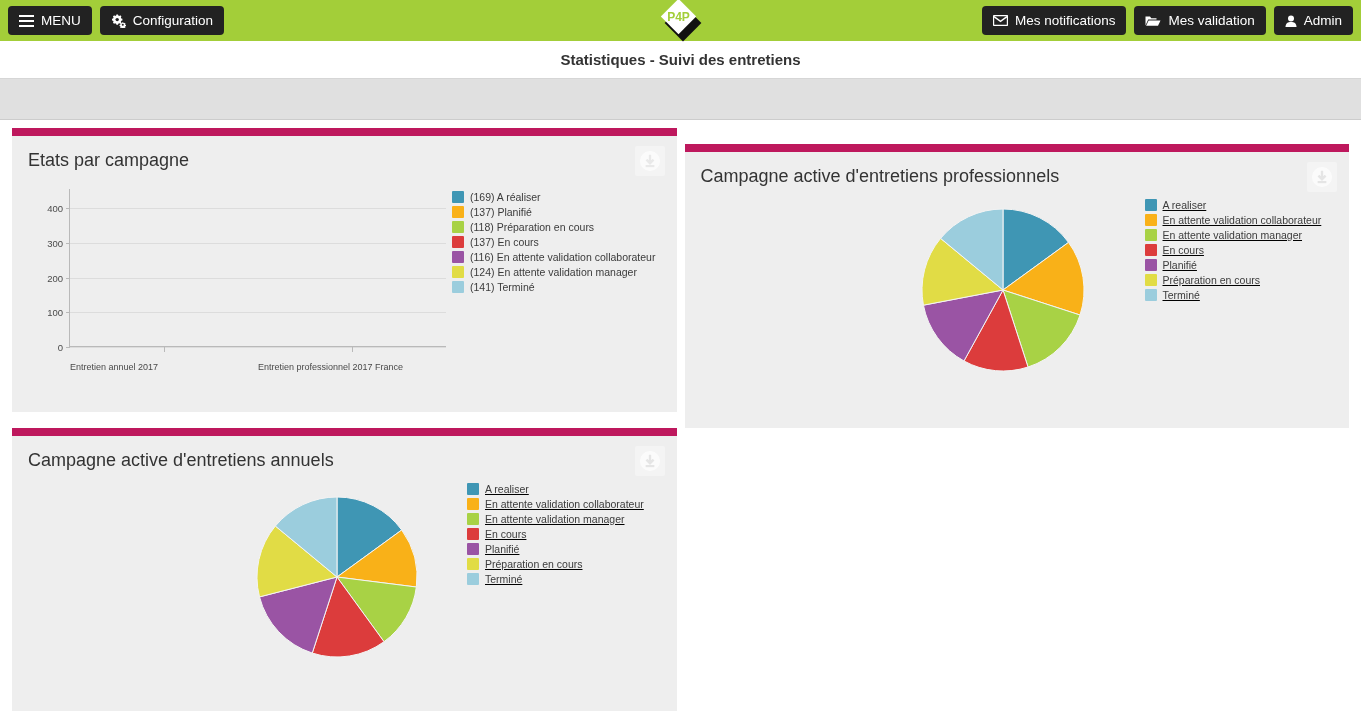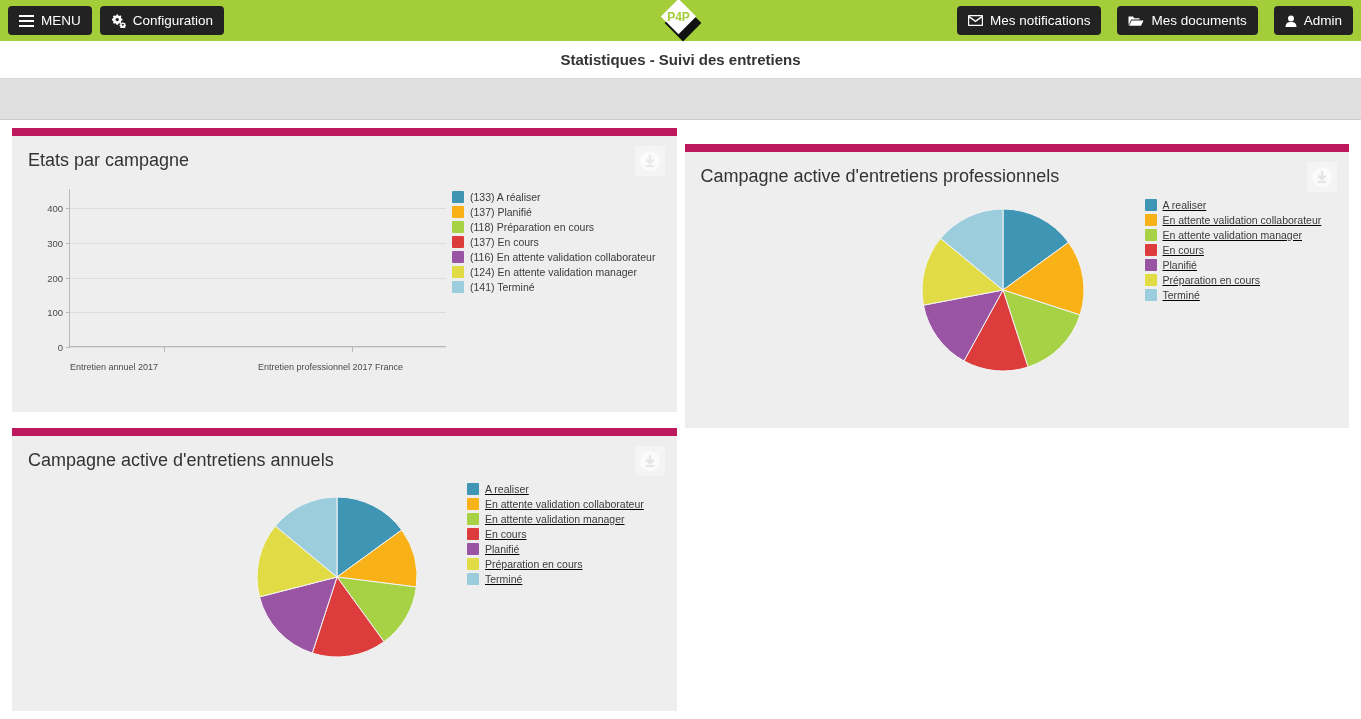--- a/index.html
+++ b/index.html
@@ -29,21 +29,21 @@
     font-size: 13.5px;
     font-family: Liberation Sans, sans-serif;
     display: inline-flex;
     align-items: center;
     gap: 7px;
     cursor: pointer;
     white-space: nowrap;
   }
   .nav-left { display: flex; gap: 8px; }
   .nav-right {
-    display: flex; gap: 16px;
+    display: flex; gap: 8px;
     margin-left: auto;
     border-radius: 6px;
   }
   .nav-icon { display: inline-flex; align-items: center; line-height: 1; }
   .nav-icon svg { display: block; }
 
   .logo {
     position: absolute;
     left: 50%;
     top: -2px;
@@ -302,21 +302,21 @@
       </span>
       <span>Mes notifications</span>
     </button>
     <button class="nav-btn">
       <span class="nav-icon">
         <svg width="16" height="12" viewBox="0 0 16 12">
             <path d="M0.5 10.5 L0.5 1.5 L5 1.5 L6.3 3.2 L11.5 3.2 L11.5 4.6 L3.2 4.6 L0.5 10.5Z" fill="#fff"></path>
             <path d="M3.6 5.4 L15.5 5.4 L13.0 10.8 L1.1 10.8 Z" fill="#fff"></path>
           </svg>
       </span>
-      <span>Mes documents</span>
+      <span>Mes validation</span>
     </button>
     <button class="nav-btn">
       <span class="nav-icon">
         <svg width="12" height="12" viewBox="0 0 12 12">
             <circle cx="6" cy="3.4" r="3" fill="#fff"></circle>
             <path d="M0.5 12 C0.5 8.3 3 7 6 7 C9 7 11.5 8.3 11.5 12 Z" fill="#fff"></path>
           </svg>
       </span>
       <span>Admin</span>
     </button>
@@ -391,21 +391,21 @@
                   </div>
                   <div class="bc-catmark"></div>
                   <div class="bc-cat">Entretien professionnel 2017 France</div>
                 </div>
               </div>
             </div>
         </div>
         <div class="legend" id="bar-legend">
             <div class="legend-item">
               <span class="legend-sw" style="background: rgb(63, 150, 180);"></span>
-              <span>(133) A réaliser</span>
+              <span>(169) A réaliser</span>
             </div>
             <div class="legend-item">
               <span class="legend-sw" style="background: rgb(249, 177, 24);"></span>
               <span>(137) Planifié</span>
             </div>
             <div class="legend-item">
               <span class="legend-sw" style="background: rgb(168, 210, 69);"></span>
               <span>(118) Préparation en cours</span>
             </div>
             <div class="legend-item">

